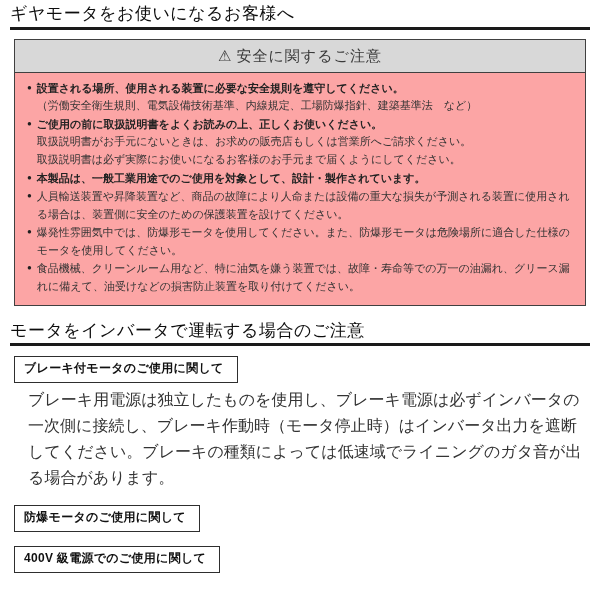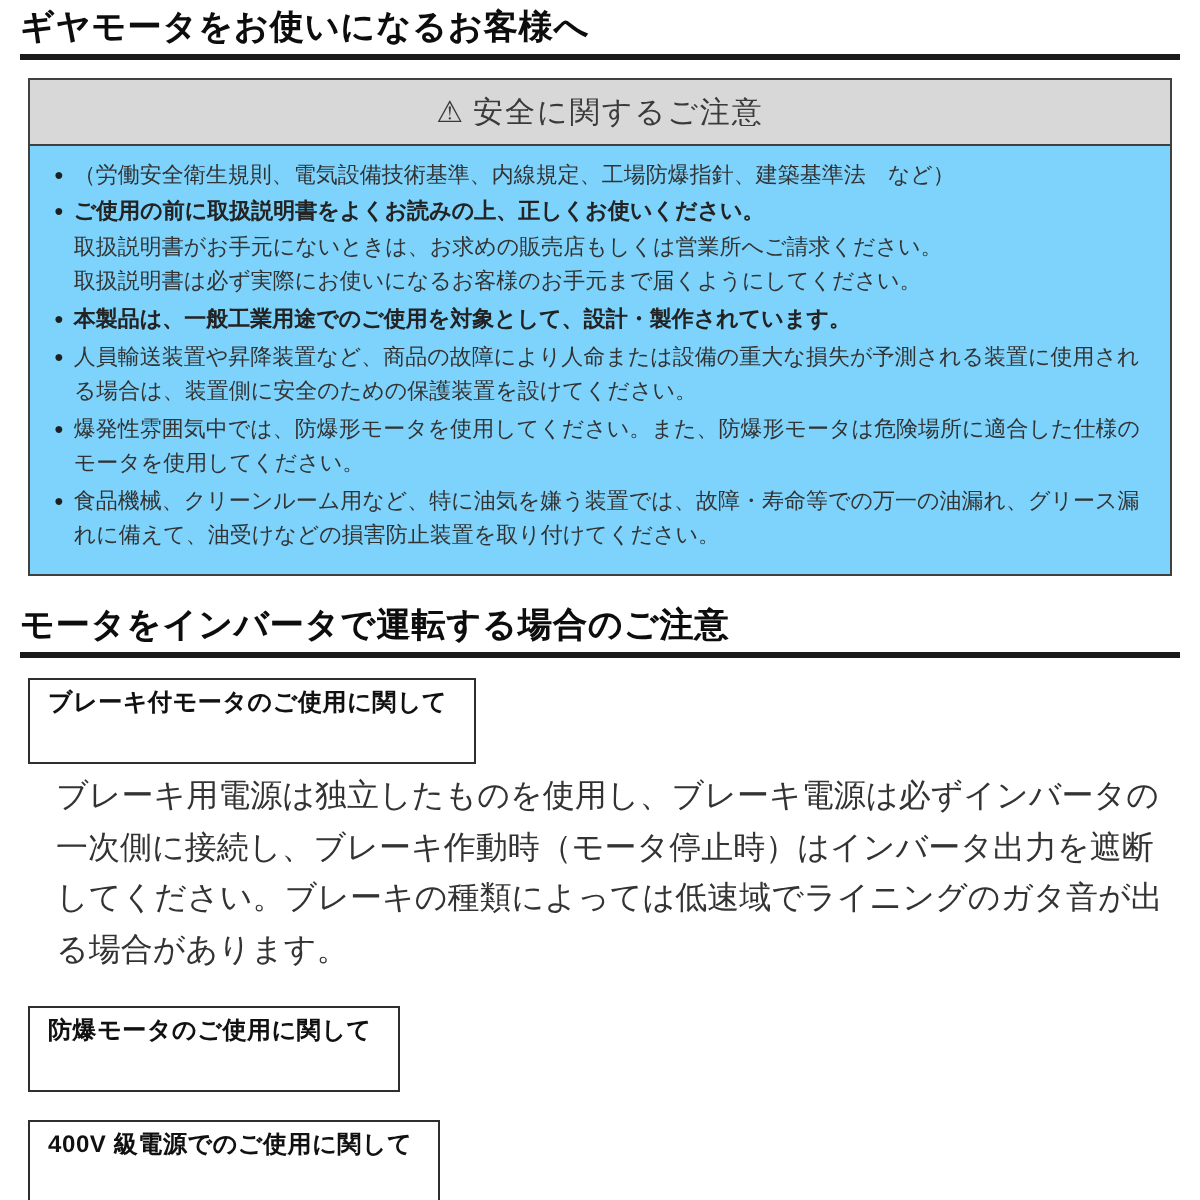--- a/index.html
+++ b/index.html
@@ -16,34 +16,34 @@
     box-sizing: border-box;
   }
   .page {
     padding: 2px 10px 0 10px;
     box-sizing: border-box;
   }
   h1.doc-heading {
     margin: 0;
     padding: 2px 0 3px 0;
     font-size: 17px;
-    font-weight: bold;
+    font-weight: normal;
     color: #0d0d0d;
     letter-spacing: 0.5px;
     border-bottom: 3px solid #1a1a1a;
     line-height: 1.15;
   }
   h1.doc-heading.second {
     margin-top: 13px;
   }
   
   .safety-box {
     margin: 9px 4px 0 4px;
     border: 1.5px solid #404040;
-    background: #7dd3fc;
+    background: #fca5a5;
   }
   .safety-header {
     background: #d8d8d8;
     border-bottom: 1.5px solid #404040;
     text-align: center;
     padding: 7px 0 6px 0;
     font-size: 15px;
     color: #3a3a3a;
     letter-spacing: 1px;
   }
@@ -79,21 +79,21 @@
   .item-lines .seg { display: block; }
   .item-lines .seg.bold {
     font-weight: 600;
     color: #232323;
   }
   
   .subsection { margin: 0; }
   .label-box {
     display: inline-block;
     margin: 10px 0 4px 4px;
-    padding: 3px 13px 21px 9px;
+    padding: 3px 13px 5px 9px;
     border: 1.5px solid #2e2e2e;
     font-size: 12px;
     font-weight: bold;
     color: #111111;
     letter-spacing: 0.3px;
     background: #ffffff;
   }
   .subsection-body {
     margin: 0 2px 4px 18px;
     font-size: 16px;
@@ -109,20 +109,21 @@
   <h1 class="doc-heading">ギヤモータをお使いになるお客様へ</h1>
 
   <div class="safety-box">
     <div class="safety-header">
       <span class="warn-icon">⚠</span><span>安全に関するご注意</span>
     </div>
     <ul class="safety-list" id="safety-list">
   <li class="safety-item">
     <span class="bullet">●</span>
     <div class="item-lines">
+            <span class="seg bold">設置される場所、使用される装置に必要な安全規則を遵守してください。</span>
             <span class="seg">（労働安全衛生規則、電気設備技術基準、内線規定、工場防爆指針、建築基準法　など）</span>
           </div>
   </li>
 
   <li class="safety-item">
     <span class="bullet">●</span>
     <div class="item-lines">
             <span class="seg bold">ご使用の前に取扱説明書をよくお読みの上、正しくお使いください。</span>
             <span class="seg">取扱説明書がお手元にないときは、お求めの販売店もしくは営業所へご請求ください。</span>
             <span class="seg">取扱説明書は必ず実際にお使いになるお客様のお手元まで届くようにしてください。</span>

